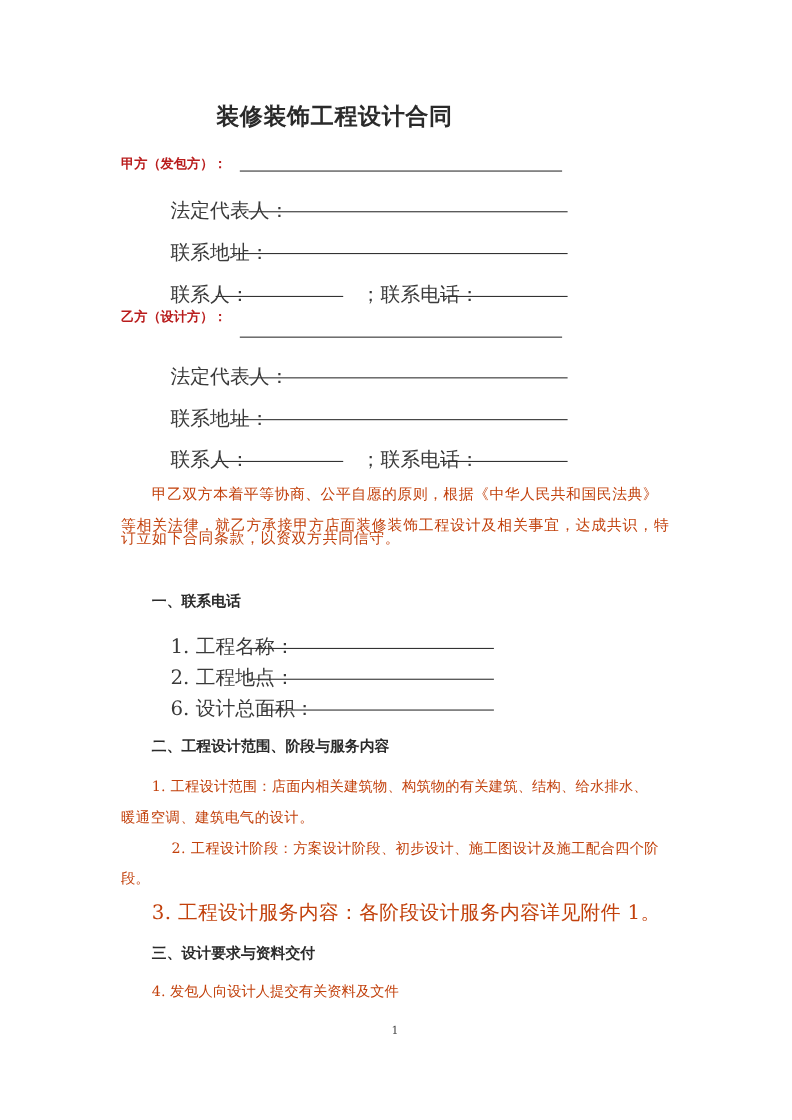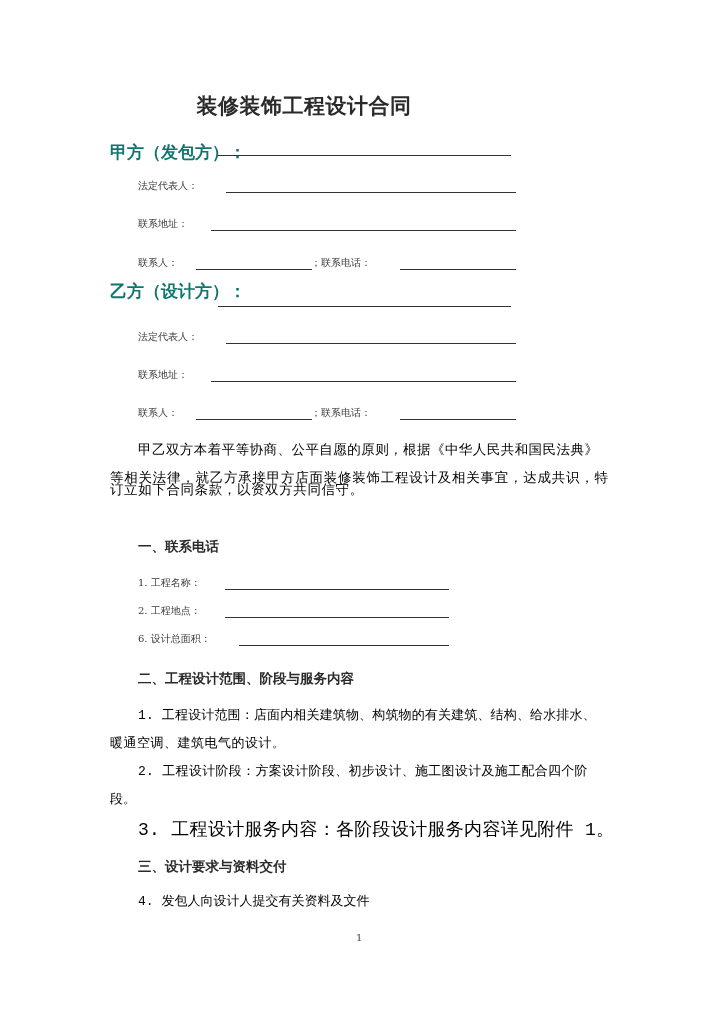--- a/index.html
+++ b/index.html
@@ -1,24 +1,24 @@
 <!DOCTYPE html>
 <html><head>
 <meta charset="utf-8">
 <style>
   html, body { margin: 0; padding: 0; background: #ffffff; }
   body { width: 720px; height: 1018px; position: relative; overflow: hidden;
          font-family: "DejaVu Serif", "Liberation Serif", serif; color: #333333; }
   .abs { position: absolute; white-space: nowrap; }
   .title { left: 0; width: 608px; top: 92px; text-align: center; font-size: 21px; font-weight: bold;
            font-family: "DejaVu Sans", "Liberation Sans", sans-serif; color: #2a2a2a; letter-spacing: 0.5px; }
-  .party { font-size: 17px; font-weight: bold; font-family: "DejaVu Sans", "Liberation Sans", sans-serif; color: #0f766e; }
-  .field { font-size: 10px; color: #3a3a3a; }
+  .party { font-size: 12px; font-weight: bold; font-family: "DejaVu Sans", "Liberation Sans", sans-serif; color: #b91c1c; }
+  .field { font-size: 18px; color: #3a3a3a; margin-left: 17px; }
   .line { position: absolute; height: 0; border-bottom: 1.2px solid #333; }
-  .para { font-size: 13.5px; color: #000000; line-height: 1; font-family: Liberation Mono, monospace; }
+  .para { font-size: 13.5px; color: #c2410c; line-height: 1; }
   .heading { font-size: 13.5px; font-weight: bold; font-family: "DejaVu Sans", "Liberation Sans", sans-serif; color: #2a2a2a; }
   .pagenum { font-size: 10px; color: #444; }
 </style>
 </head>
 <body>
 
 <div>
 
   <div class="abs title">装修装饰工程设计合同</div>
 
@@ -63,21 +63,21 @@
   <div class="line" style="left:225px; width:224px; top:617px;"></div>
 
   <div class="abs field" style="left:138px; top:632px;">6. 设计总面积：</div>
   <div class="line" style="left:239px; width:210px; top:645px;"></div>
 
   <div class="abs heading" style="left:138px; top:670px;">二、工程设计范围、阶段与服务内容</div>
 
   <div class="abs para" style="left:138px; top:709px; font-size:13px; letter-spacing:0.15px;">1. 工程设计范围：店面内相关建筑物、构筑物的有关建筑、结构、给水排水、</div>
   <div class="abs para" style="left:110px; top:737px; font-size:13px; letter-spacing:0.5px;">暖通空调、建筑电气的设计。</div>
 
-  <div class="abs para" style="left:138px; top:765px; font-size:13px; letter-spacing:0.3px;">2. 工程设计阶段：方案设计阶段、初步设计、施工图设计及施工配合四个阶</div>
+  <div class="abs para" style="left:156px; top:765px; font-size:13px; letter-spacing:0.3px;">2. 工程设计阶段：方案设计阶段、初步设计、施工图设计及施工配合四个阶</div>
   <div class="abs para" style="left:110px; top:793px; font-size:13px;">段。</div>
 
   <div class="abs para" style="left:138px; top:821px; font-size:18px; letter-spacing:0.3px;">3. 工程设计服务内容：各阶段设计服务内容详见附件 1。</div>
 
   <div class="abs heading" style="left:138px; top:858px;">三、设计要求与资料交付</div>
   <div class="abs para" style="left:138px; top:895px; font-size:13px;">4. 发包人向设计人提交有关资料及文件</div>
 
   <div class="abs pagenum" style="left:356px; top:932px;">1</div>
 </div>
 

